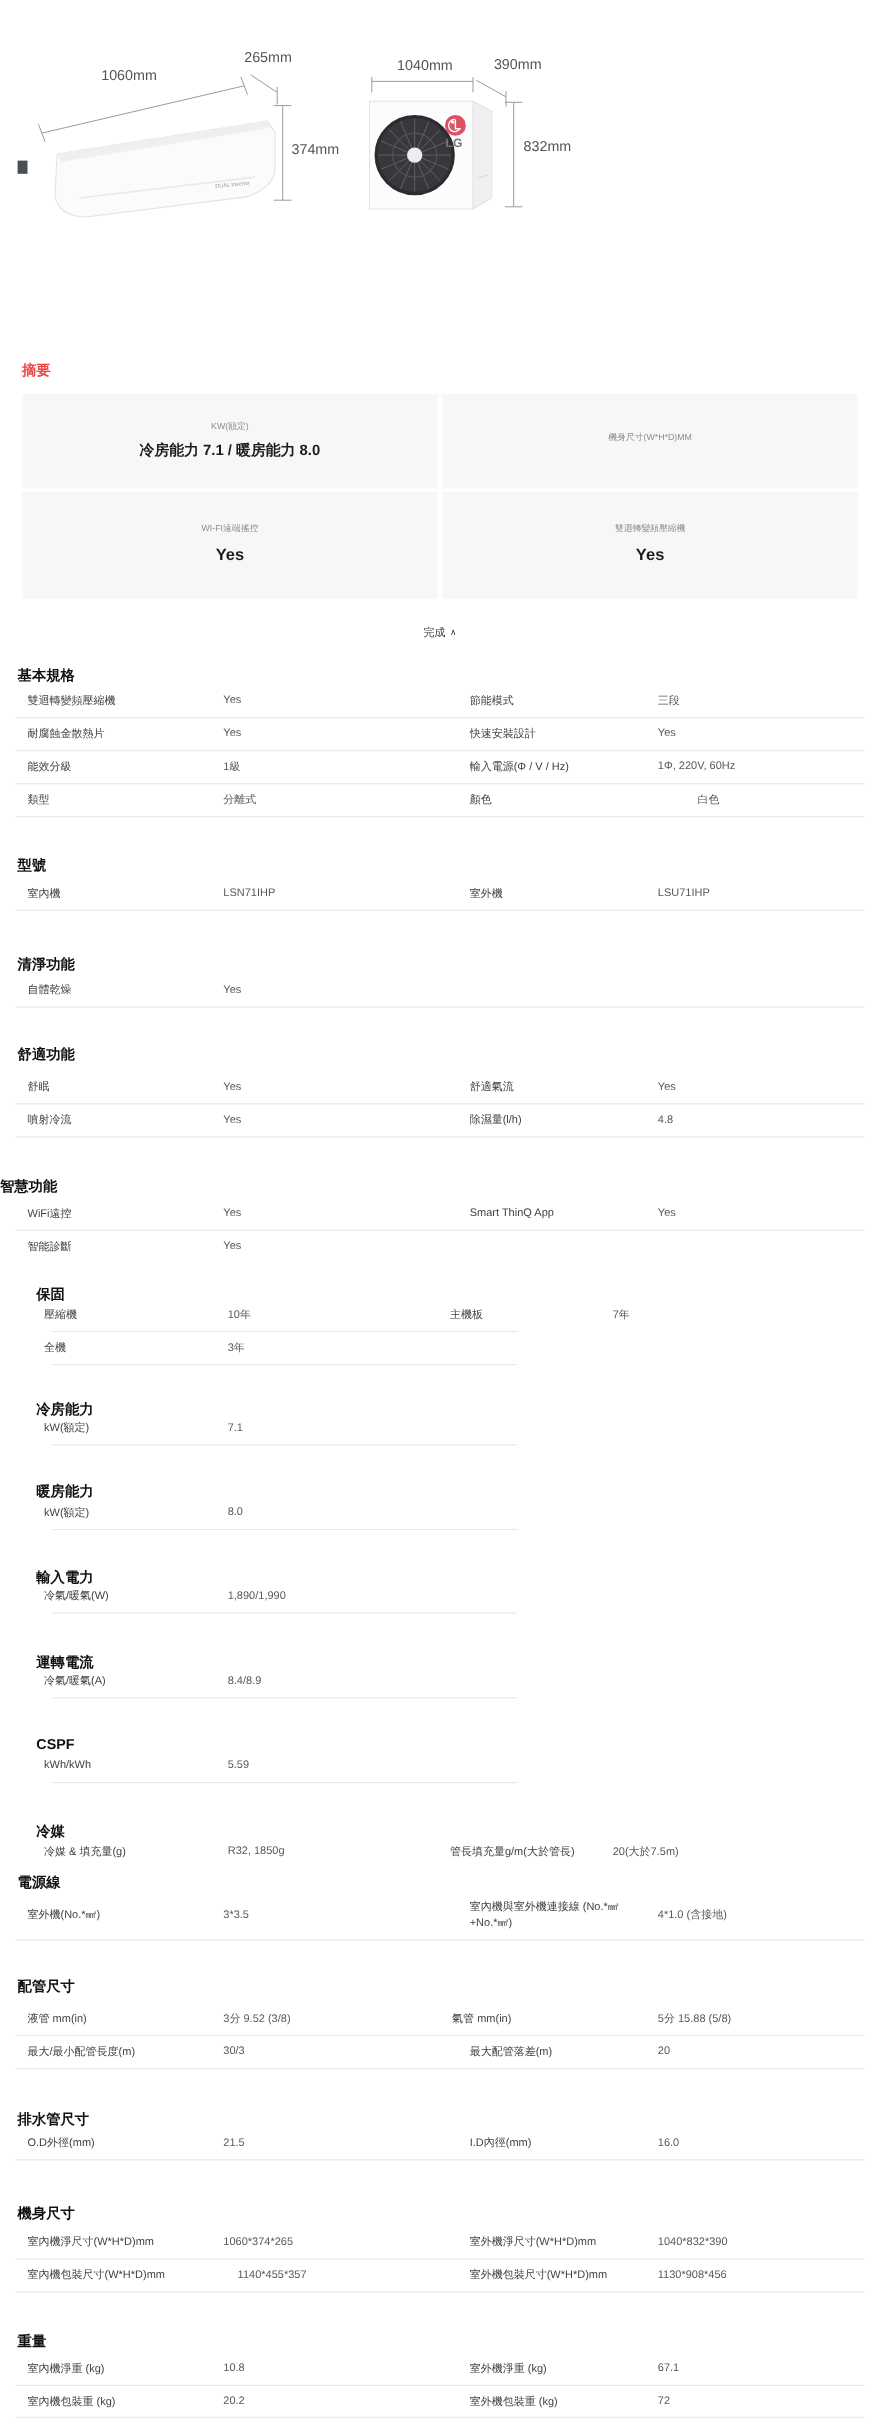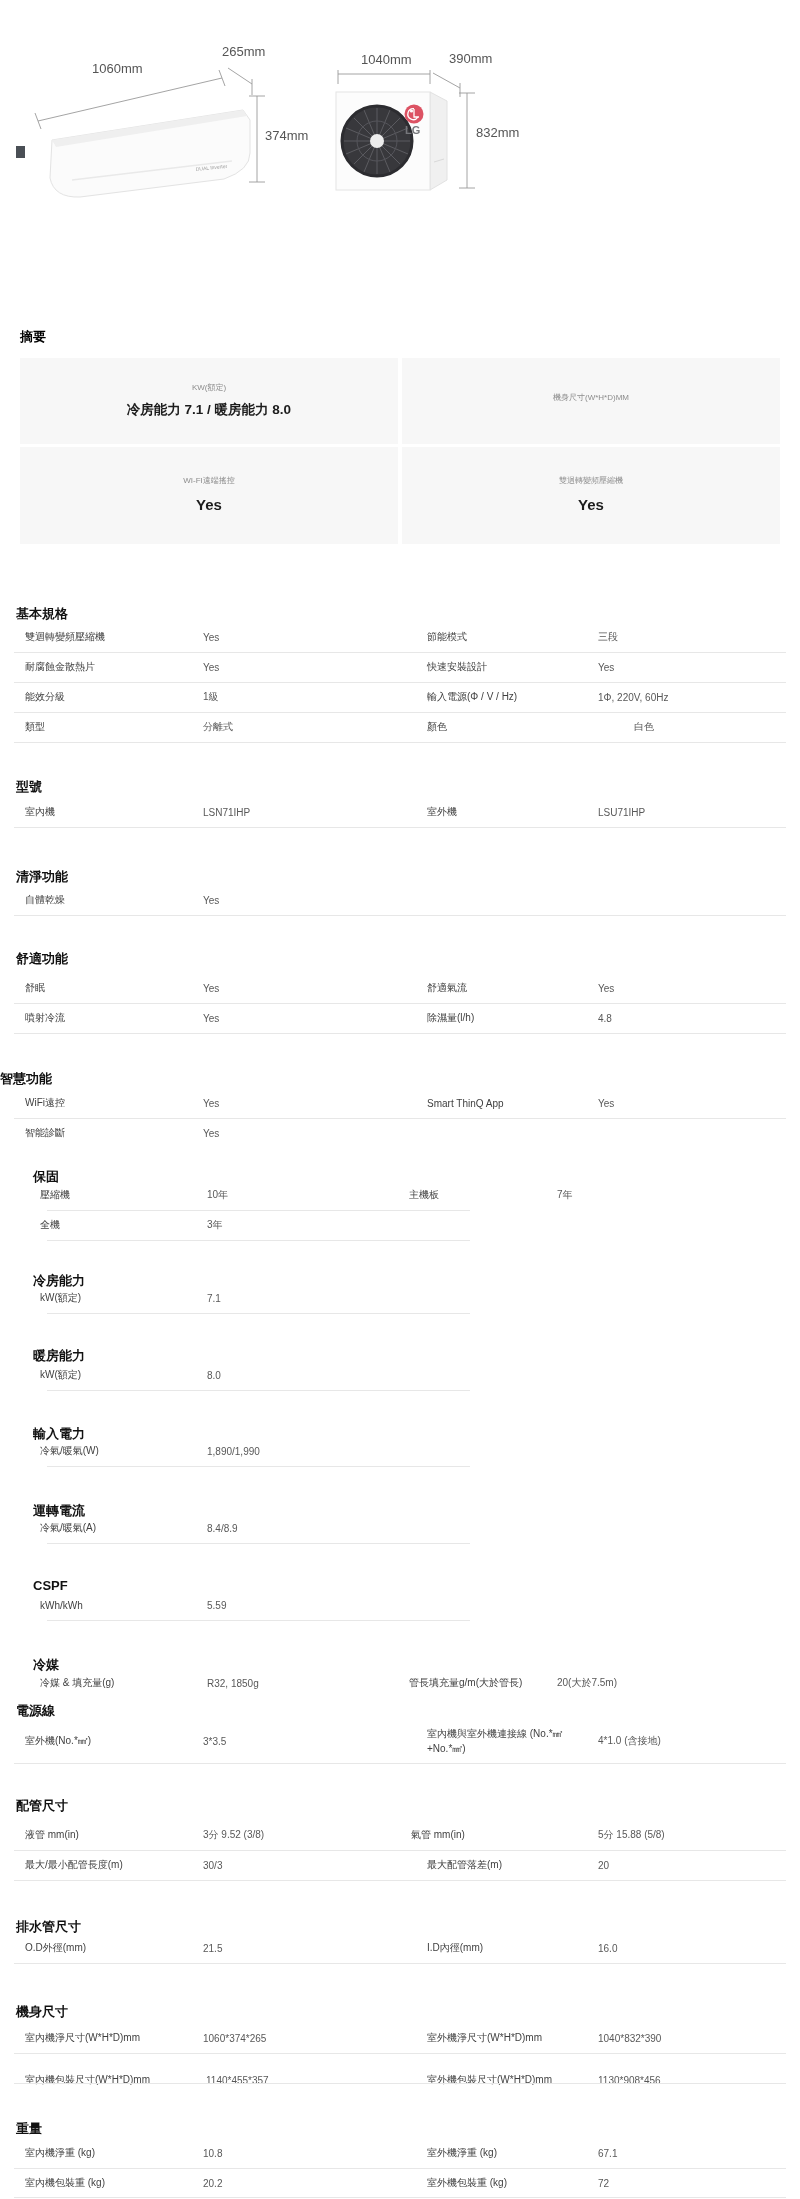--- a/index.html
+++ b/index.html
@@ -2,21 +2,21 @@
 <html><head>
 <meta charset="utf-8">
 <style>
   html,body{margin:0;padding:0;background:#fff;}
   .page{position:relative;width:800px;height:2199px;background:#fff;overflow:hidden;
         font-family:"Liberation Sans",sans-serif;color:#333;}
   
   .img-block{position:absolute;left:0;top:0;width:800px;height:250px;}
   .dim-label{position:absolute;font-size:13px;color:#555;white-space:nowrap;}
   
-  .summary-title{position:absolute;left:20px;top:328px;font-size:13px;font-weight:700;color:#000000;}
+  .summary-title{position:absolute;left:20px;top:328px;font-size:13px;font-weight:700;color:#ef4444;}
   .sum-cell{position:absolute;background:#f7f7f7;display:flex;flex-direction:column;
             align-items:center;justify-content:center;text-align:center;}
   .sum-label{font-size:8px;color:#8c8c8c;margin-bottom:7px;}
   .sum-value{font-size:13.5px;font-weight:700;color:#1c1c1c;line-height:1.55;max-width:250px;}
   .sum-value.big{font-size:15px;}
   .collapse-link{position:absolute;left:0;top:568px;width:800px;text-align:center;
                  font-size:10px;color:#333;cursor:pointer;}
   .collapse-caret{font-size:8px;position:relative;top:-1px;margin-left:4px;color:#333;}
   
   .sec-title{position:absolute;font-size:13px;font-weight:700;color:#111;white-space:nowrap;}
@@ -104,20 +104,23 @@
   </div>
   <div class="sum-cell" style="left:20px;top:447px;width:378px;height:97px;">
     <div class="sum-label">WI-FI遠端搖控</div>
     <div class="sum-value big">Yes</div>
   </div>
   <div class="sum-cell" style="left:402px;top:447px;width:378px;height:97px;">
     <div class="sum-label">雙迴轉變頻壓縮機</div>
     <div class="sum-value big">Yes</div>
   </div>
 
+  <div class="collapse-link">
+    <span>完成</span><span class="collapse-caret">∧</span>
+  </div>
 
   <div id="sections">
       <div class="sec-title" style="left: 16px; top: 605px;">基本規格</div>
       <div class="spec-row" style="top: 622px; height: 30px;">
         <span class="cell lab" style="left: 25px;">雙迴轉變頻壓縮機</span>
         <span class="cell val" style="left: 203px;">Yes</span>
         <span class="cell lab" style="left: 427px;">節能模式</span>
         <span class="cell val" style="left: 598px;">三段</span>
       </div>
       <div class="divline" style="left: 14px; width: 772px; top: 652px;"></div>
@@ -265,23 +268,23 @@
       </div>
       <div class="divline" style="left: 14px; width: 772px; top: 1963px;"></div>
       <div class="sec-title" style="left: 16px; top: 2003px;">機身尺寸</div>
       <div class="spec-row" style="top: 2023px; height: 30px;">
         <span class="cell lab" style="left: 25px;">室內機淨尺寸(W*H*D)mm</span>
         <span class="cell val" style="left: 203px;">1060*374*265</span>
         <span class="cell lab" style="left: 427px;">室外機淨尺寸(W*H*D)mm</span>
         <span class="cell val" style="left: 598px;">1040*832*390</span>
       </div>
       <div class="divline" style="left: 14px; width: 772px; top: 2053px;"></div>
-      <div class="spec-row" style="top: 2053px; height: 30px; margin-top: 12px;">
+      <div class="spec-row" style="top: 2053px; height: 30px;">
         <span class="cell lab" style="left: 25px;">室內機包裝尺寸(W*H*D)mm</span>
-        <span class="cell val" style="left: 206px; text-align: right;">1140*455*357</span>
+        <span class="cell val" style="left: 216px; text-align: right;">1140*455*357</span>
         <span class="cell lab" style="left: 427px;">室外機包裝尺寸(W*H*D)mm</span>
         <span class="cell val" style="left: 598px;">1130*908*456</span>
       </div>
       <div class="divline" style="left: 14px; width: 772px; top: 2083px;"></div>
       <div class="sec-title" style="left: 16px; top: 2120px;">重量</div>
       <div class="spec-row" style="top: 2138px; height: 30px;">
         <span class="cell lab" style="left: 25px;">室內機淨重 (kg)</span>
         <span class="cell val" style="left: 203px;">10.8</span>
         <span class="cell lab" style="left: 427px;">室外機淨重 (kg)</span>
         <span class="cell val" style="left: 598px;">67.1</span>

